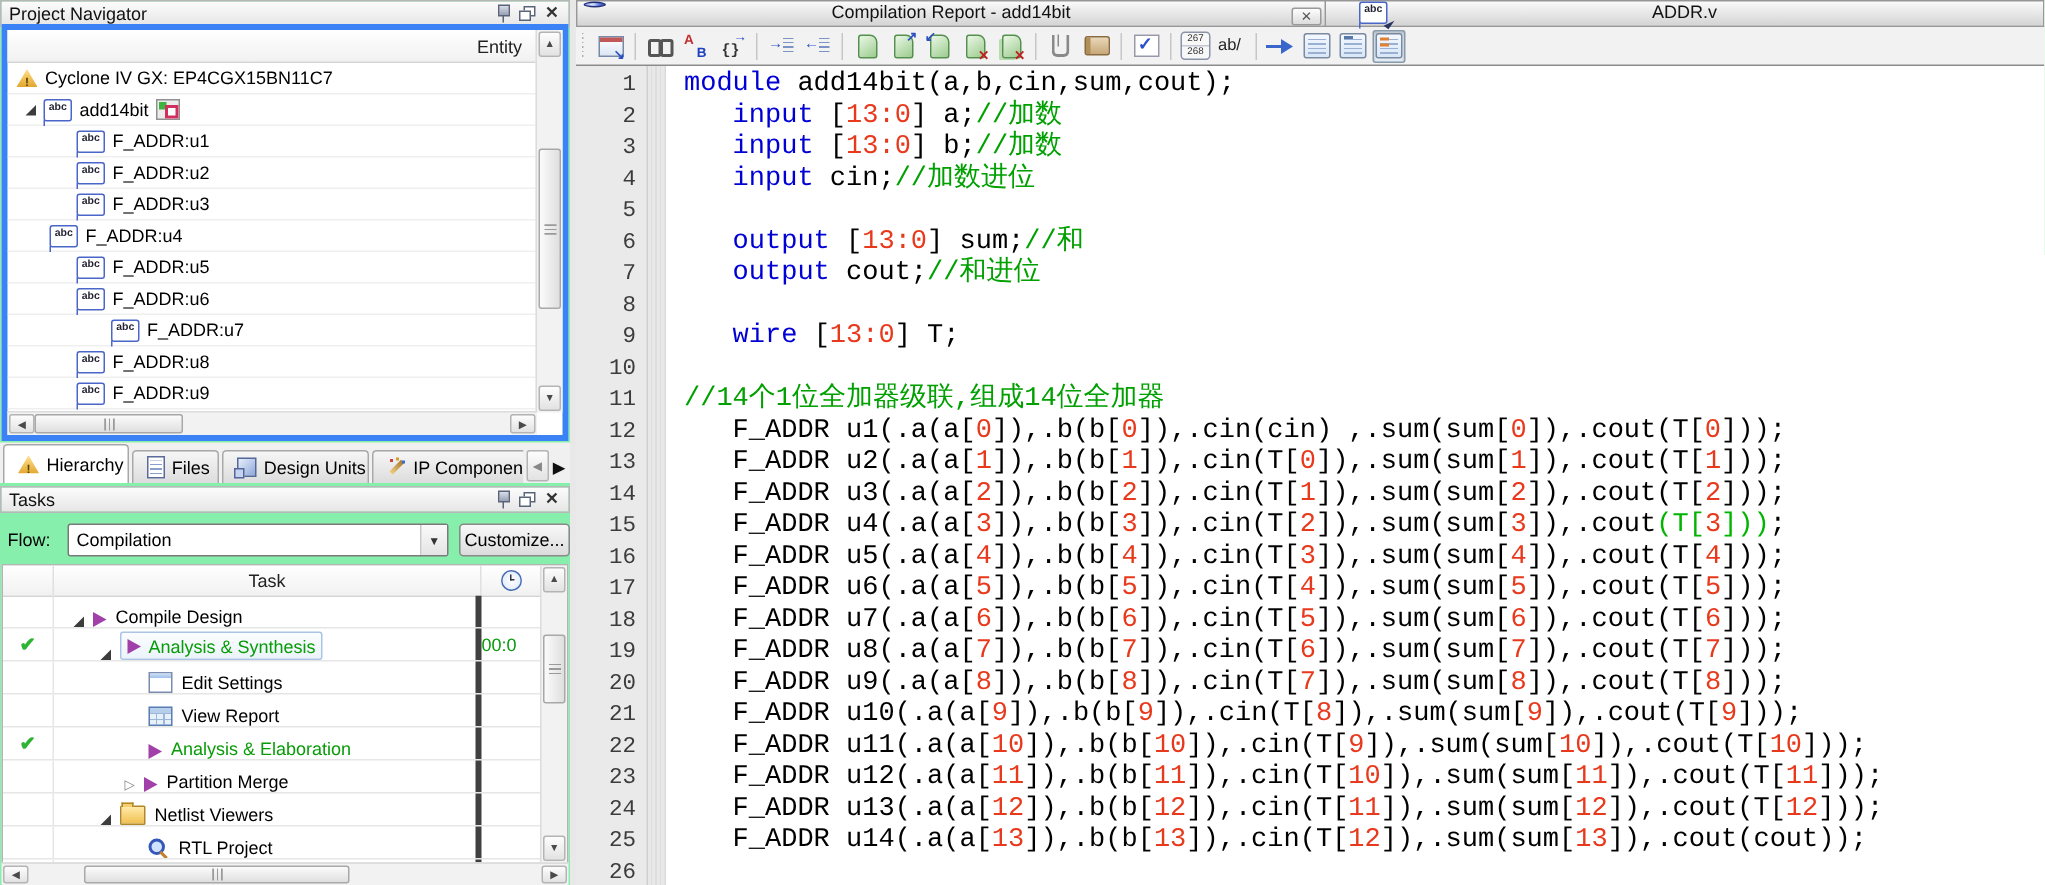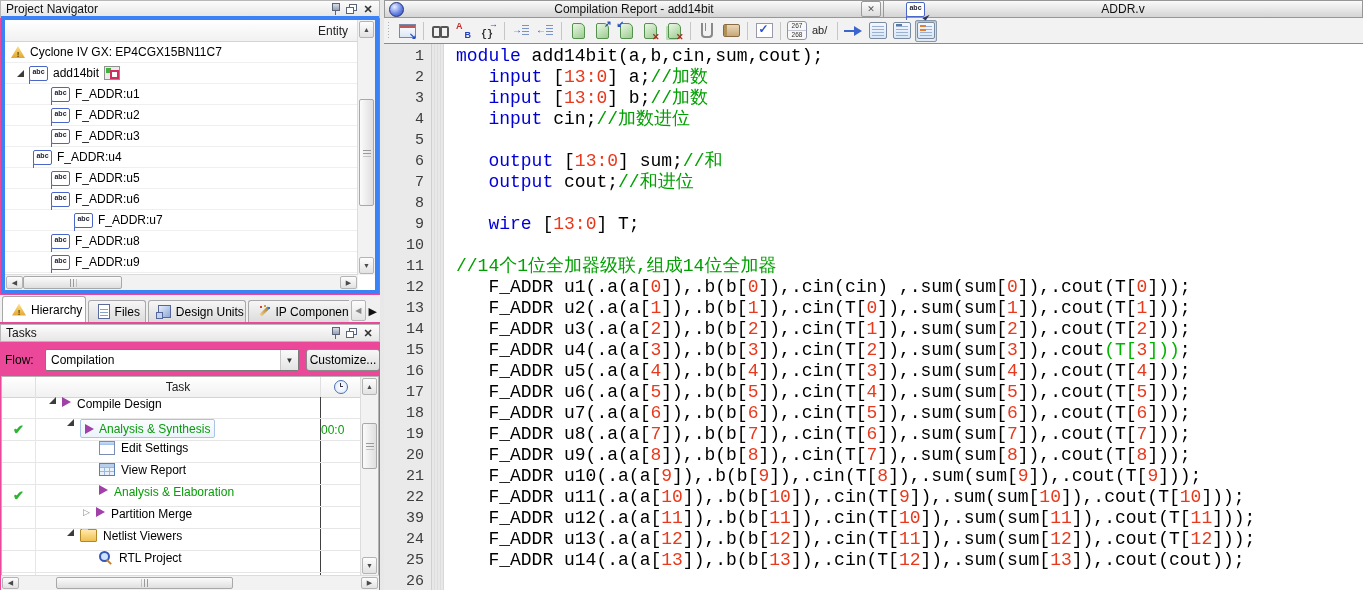--- a/index.html
+++ b/index.html
@@ -1,17 +1,17 @@
 <!DOCTYPE html>
 <html><head>
 <meta charset="utf-8">
 <style>
   html,body{margin:0;padding:0;}
   body{font-family:"Liberation Sans",sans-serif;font-size:12px;color:#000;}
-  #app{position:relative;width:1363px;height:590px;background:#ec4899;overflow:hidden;}
+  #app{position:relative;width:1363px;height:590px;background:#86efac;overflow:hidden;}
 
   
   .panel-header{height:16px;background:linear-gradient(#fcfcfc,#e6e6e6);border:1px solid #b8b8b8;
     display:flex;align-items:center;padding:0 3px;}
   .panel-title{flex:1;font-size:12px;color:#111;padding-left:2px;white-space:nowrap;}
   .hbtn{width:16px;height:13px;display:flex;align-items:center;justify-content:center;margin-left:1px;}
   .i-pin{position:relative;width:11px;height:12px;display:inline-block;}
   .i-pin::before{content:"";position:absolute;left:3px;top:0;width:6px;height:6px;background:linear-gradient(#d8dde8,#98a0b4);border:1px solid #5a6478;}
   .i-pin::after{content:"";position:absolute;left:6px;top:7px;width:1px;height:5px;background:#5a6478;}
   .i-restore{position:relative;width:11px;height:10px;display:inline-block;}
@@ -80,21 +80,21 @@
     border-radius:3px;display:flex;align-items:center;justify-content:center;}
   #task-table{position:absolute;left:1px;right:1px;top:52px;bottom:14px;background:#fff;border:1px solid #b4b4b4;overflow:hidden;}
   #task-header{position:absolute;left:0;top:0;right:17px;height:20px;background:linear-gradient(#ffffff,#f1f1f1);
     border-bottom:1px solid #d4d4d4;display:flex;}
   #task-header .th-status{width:33px;border-right:1px solid #e0e0e0;}
   #task-header .th-task{flex:1;display:flex;align-items:center;justify-content:center;border-right:1px solid #e0e0e0;color:#222;}
   #task-header .th-time{width:40px;display:flex;align-items:center;justify-content:center;}
   #task-rows{position:absolute;left:0;top:20px;right:17px;bottom:0;overflow:hidden;}
   .task-row{height:21px;display:flex;border-bottom:1px solid #e6e6e6;}
   .t-status{width:33px;border-right:1px solid #e6e6e6;display:flex;align-items:center;justify-content:center;flex:0 0 auto;}
-  .t-main{flex:1;display:flex;align-items:flex-start;overflow:hidden;border-right:1px solid #404040;white-space:nowrap;}
+  .t-main{flex:1;display:flex;align-items:flex-end;overflow:hidden;border-right:4px solid #404040;white-space:nowrap;}
   .t-time{width:40px;display:flex;align-items:center;overflow:hidden;color:#089c08;flex:0 0 auto;}
   .t-green{color:#089c08;}
   .t-sel{display:flex;align-items:center;gap:5px;border:1px solid #aac4e4;border-radius:2px;
     background:linear-gradient(#fbfdff,#ecf3fb);padding:0 4px;height:17px;}
   .i-check{color:#2fb335;font-weight:bold;font-size:13px;}
   .i-play{width:0;height:0;border-top:5px solid transparent;border-bottom:5px solid transparent;border-left:9px solid #a040a8;flex:0 0 auto;}
   .i-editset{position:relative;display:inline-block;width:14px;height:12px;border:1px solid #7a8db0;background:#fff;flex:0 0 auto;}
   .i-editset::before{content:"";display:block;height:3px;background:linear-gradient(#cfe0f8,#9fc0ea);}
   .i-report{display:inline-block;width:14px;height:11px;border:1px solid #5b7fb4;flex:0 0 auto;
     background:linear-gradient(#b8cfec 0 3px,transparent 3px),
@@ -110,21 +110,21 @@
     background:radial-gradient(#ffffff,#dce8f8);}
   .i-clock::before{content:"";position:absolute;left:5px;top:2px;width:1px;height:4px;background:#334;}
   .i-clock::after{content:"";position:absolute;left:5px;top:5px;width:3px;height:1px;background:#334;}
 
   
   #splitter{position:absolute;left:380px;top:0;width:4px;height:590px;background:#e8e8e8;}
 
   
   #editor{position:absolute;left:384px;top:0;right:0;bottom:0;background:#fff;}
   #titlebars{position:absolute;left:0;top:0;right:0;height:18px;display:flex;}
-  .titlebar{position:relative;background:linear-gradient(#fafafa,#d4d4d4);border:1px solid #979797;display:flex;align-items:center;padding:0 2px;}
+  .titlebar{position:relative;background:linear-gradient(#fafafa,#d4d4d4);border:1px solid #979797;display:flex;align-items:flex-start;padding:0 2px;flex-direction:column;}
   #tb-report{width:494px;flex:0 0 auto;}
   #tb-file{flex:1;border-left:none;}
   .tb-title{position:absolute;left:20px;right:20px;text-align:center;font-size:12px;color:#111;white-space:nowrap;overflow:hidden;}
   .i-sphere{width:13px;height:13px;border-radius:50%;border:1px solid #22307a;margin-left:2px;z-index:2;
     background:radial-gradient(circle at 35% 30%,#e8f0ff,#6a86e8 55%,#2a3fa8);}
   .i-abc-pencil{margin-left:20px;z-index:2;}
   .i-abc-pencil .pen{position:absolute;right:-4px;bottom:-4px;width:0;height:0;
     border-left:4px solid transparent;border-bottom:7px solid #2a3460;transform:rotate(35deg);}
   .tb-close{margin-left:auto;width:18px;height:14px;background:linear-gradient(#fdfdfd,#dcdcdc);border:1px solid #9a9a9a;
     border-radius:2px;display:flex;align-items:center;justify-content:center;font-size:9px;color:#555;z-index:2;}
@@ -537,21 +537,21 @@
           <div>13</div>
           <div>14</div>
           <div>15</div>
           <div>16</div>
           <div>17</div>
           <div>18</div>
           <div>19</div>
           <div>20</div>
           <div>21</div>
           <div>22</div>
-          <div>39</div>
+          <div>23</div>
           <div>24</div>
           <div>25</div>
           <div>26</div>
         </div>
       <div id="margin-strip"></div>
       <div id="code"><div class="cl"><span class="tk-k">module</span><span class="tk-d"> add14bit(a,b,cin,sum,cout);</span></div><div class="cl"><span class="tk-d">   </span><span class="tk-k">input</span><span class="tk-d"> [</span><span class="tk-n">13:0</span><span class="tk-d">] a;</span><span class="tk-c">//加数</span></div><div class="cl"><span class="tk-d">   </span><span class="tk-k">input</span><span class="tk-d"> [</span><span class="tk-n">13:0</span><span class="tk-d">] b;</span><span class="tk-c">//加数</span></div><div class="cl"><span class="tk-d">   </span><span class="tk-k">input</span><span class="tk-d"> cin;</span><span class="tk-c">//加数进位</span></div><div class="cl"></div><div class="cl"><span class="tk-d">   </span><span class="tk-k">output</span><span class="tk-d"> [</span><span class="tk-n">13:0</span><span class="tk-d">] sum;</span><span class="tk-c">//和</span></div><div class="cl"><span class="tk-d">   </span><span class="tk-k">output</span><span class="tk-d"> cout;</span><span class="tk-c">//和进位</span></div><div class="cl"></div><div class="cl"><span class="tk-d">   </span><span class="tk-k">wire</span><span class="tk-d"> [</span><span class="tk-n">13:0</span><span class="tk-d">] T;</span></div><div class="cl"></div><div class="cl"><span class="tk-c">//14个1位全加器级联,组成14位全加器</span></div><div class="cl"><span class="tk-d">   F_ADDR u1(.a(a[</span><span class="tk-n">0</span><span class="tk-d">]),.b(b[</span><span class="tk-n">0</span><span class="tk-d">]),.cin(cin) ,.sum(sum[</span><span class="tk-n">0</span><span class="tk-d">]),.cout(T[</span><span class="tk-n">0</span><span class="tk-d">]));</span></div><div class="cl"><span class="tk-d">   F_ADDR u2(.a(a[</span><span class="tk-n">1</span><span class="tk-d">]),.b(b[</span><span class="tk-n">1</span><span class="tk-d">]),.cin(T[</span><span class="tk-n">0</span><span class="tk-d">]),.sum(sum[</span><span class="tk-n">1</span><span class="tk-d">]),.cout(T[</span><span class="tk-n">1</span><span class="tk-d">]));</span></div><div class="cl"><span class="tk-d">   F_ADDR u3(.a(a[</span><span class="tk-n">2</span><span class="tk-d">]),.b(b[</span><span class="tk-n">2</span><span class="tk-d">]),.cin(T[</span><span class="tk-n">1</span><span class="tk-d">]),.sum(sum[</span><span class="tk-n">2</span><span class="tk-d">]),.cout(T[</span><span class="tk-n">2</span><span class="tk-d">]));</span></div><div class="cl"><span class="tk-d">   F_ADDR u4(.a(a[</span><span class="tk-n">3</span><span class="tk-d">]),.b(b[</span><span class="tk-n">3</span><span class="tk-d">]),.cin(T[</span><span class="tk-n">2</span><span class="tk-d">]),.sum(sum[</span><span class="tk-n">3</span><span class="tk-d">]),.cout</span><span class="tk-p">(T[</span><span class="tk-n">3</span><span class="tk-p">]))</span><span class="tk-d">;</span></div><div class="cl"><span class="tk-d">   F_ADDR u5(.a(a[</span><span class="tk-n">4</span><span class="tk-d">]),.b(b[</span><span class="tk-n">4</span><span class="tk-d">]),.cin(T[</span><span class="tk-n">3</span><span class="tk-d">]),.sum(sum[</span><span class="tk-n">4</span><span class="tk-d">]),.cout(T[</span><span class="tk-n">4</span><span class="tk-d">]));</span></div><div class="cl"><span class="tk-d">   F_ADDR u6(.a(a[</span><span class="tk-n">5</span><span class="tk-d">]),.b(b[</span><span class="tk-n">5</span><span class="tk-d">]),.cin(T[</span><span class="tk-n">4</span><span class="tk-d">]),.sum(sum[</span><span class="tk-n">5</span><span class="tk-d">]),.cout(T[</span><span class="tk-n">5</span><span class="tk-d">]));</span></div><div class="cl"><span class="tk-d">   F_ADDR u7(.a(a[</span><span class="tk-n">6</span><span class="tk-d">]),.b(b[</span><span class="tk-n">6</span><span class="tk-d">]),.cin(T[</span><span class="tk-n">5</span><span class="tk-d">]),.sum(sum[</span><span class="tk-n">6</span><span class="tk-d">]),.cout(T[</span><span class="tk-n">6</span><span class="tk-d">]));</span></div><div class="cl"><span class="tk-d">   F_ADDR u8(.a(a[</span><span class="tk-n">7</span><span class="tk-d">]),.b(b[</span><span class="tk-n">7</span><span class="tk-d">]),.cin(T[</span><span class="tk-n">6</span><span class="tk-d">]),.sum(sum[</span><span class="tk-n">7</span><span class="tk-d">]),.cout(T[</span><span class="tk-n">7</span><span class="tk-d">]));</span></div><div class="cl"><span class="tk-d">   F_ADDR u9(.a(a[</span><span class="tk-n">8</span><span class="tk-d">]),.b(b[</span><span class="tk-n">8</span><span class="tk-d">]),.cin(T[</span><span class="tk-n">7</span><span class="tk-d">]),.sum(sum[</span><span class="tk-n">8</span><span class="tk-d">]),.cout(T[</span><span class="tk-n">8</span><span class="tk-d">]));</span></div><div class="cl"><span class="tk-d">   F_ADDR u10(.a(a[</span><span class="tk-n">9</span><span class="tk-d">]),.b(b[</span><span class="tk-n">9</span><span class="tk-d">]),.cin(T[</span><span class="tk-n">8</span><span class="tk-d">]),.sum(sum[</span><span class="tk-n">9</span><span class="tk-d">]),.cout(T[</span><span class="tk-n">9</span><span class="tk-d">]));</span></div><div class="cl"><span class="tk-d">   F_ADDR u11(.a(a[</span><span class="tk-n">10</span><span class="tk-d">]),.b(b[</span><span class="tk-n">10</span><span class="tk-d">]),.cin(T[</span><span class="tk-n">9</span><span class="tk-d">]),.sum(sum[</span><span class="tk-n">10</span><span class="tk-d">]),.cout(T[</span><span class="tk-n">10</span><span class="tk-d">]));</span></div><div class="cl"><span class="tk-d">   F_ADDR u12(.a(a[</span><span class="tk-n">11</span><span class="tk-d">]),.b(b[</span><span class="tk-n">11</span><span class="tk-d">]),.cin(T[</span><span class="tk-n">10</span><span class="tk-d">]),.sum(sum[</span><span class="tk-n">11</span><span class="tk-d">]),.cout(T[</span><span class="tk-n">11</span><span class="tk-d">]));</span></div><div class="cl"><span class="tk-d">   F_ADDR u13(.a(a[</span><span class="tk-n">12</span><span class="tk-d">]),.b(b[</span><span class="tk-n">12</span><span class="tk-d">]),.cin(T[</span><span class="tk-n">11</span><span class="tk-d">]),.sum(sum[</span><span class="tk-n">12</span><span class="tk-d">]),.cout(T[</span><span class="tk-n">12</span><span class="tk-d">]));</span></div><div class="cl"><span class="tk-d">   F_ADDR u14(.a(a[</span><span class="tk-n">13</span><span class="tk-d">]),.b(b[</span><span class="tk-n">13</span><span class="tk-d">]),.cin(T[</span><span class="tk-n">12</span><span class="tk-d">]),.sum(sum[</span><span class="tk-n">13</span><span class="tk-d">]),.cout(cout));</span></div><div class="cl"></div></div>
     </div>
   </div>
 </div>
 

